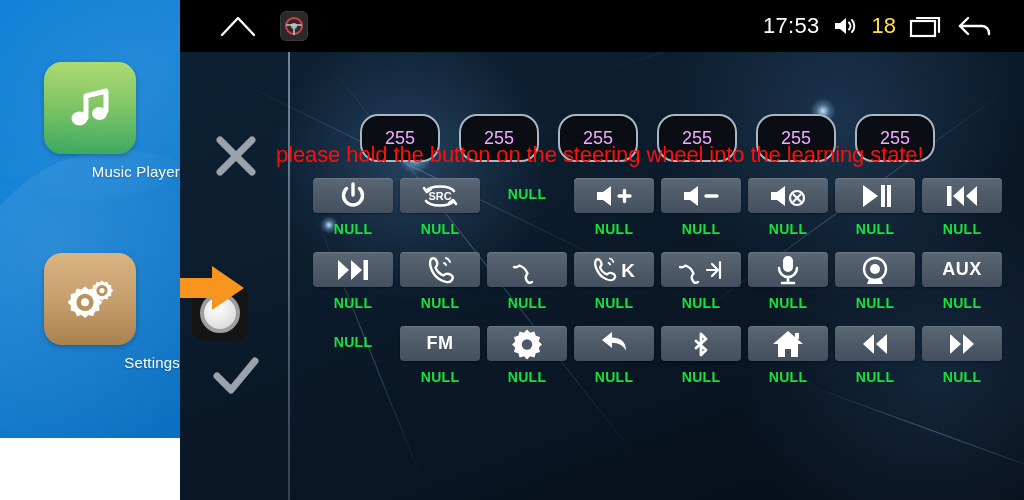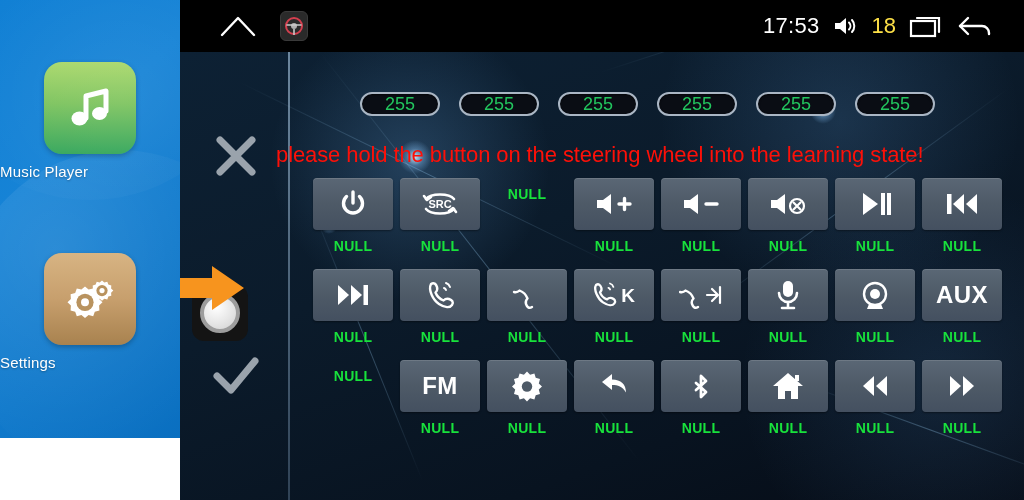--- a/index.html
+++ b/index.html
@@ -20,21 +20,21 @@
   .sidebar::before {
     content:""; position:absolute; left:-40px; top:150px; width:320px; height:330px;
     border-radius:50%;
     background: radial-gradient(ellipse at 30% 30%, rgba(255,255,255,.10), rgba(255,255,255,0) 65%);
   }
   .sidebar::after {
     content:""; position:absolute; left:-60px; top:-60px; width:300px; height:260px;
     border-radius:50%;
     background: radial-gradient(ellipse at 60% 60%, rgba(255,255,255,.07), rgba(255,255,255,0) 70%);
   }
-  .app-tile { position:absolute; width:180px; text-align:left; }
+  .app-tile { position:absolute; width:180px; text-align:right; }
   .app-icon {
     width:92px; height:92px; margin:0 auto; border-radius:18px;
     display:flex; align-items:center; justify-content:center;
     box-shadow: 0 2px 5px rgba(0,0,0,.25);
   }
   .icon-music { background: linear-gradient(180deg,#a9d86a 0%, #7cc35d 45%, #34a65b 100%); }
   .icon-settings { background: linear-gradient(180deg,#d7b483 0%, #c79f6d 50%, #a8824f 100%); }
   .app-label {
     margin-top:9px; color:#ffffff; font-size:15px; letter-spacing:.2px;
     text-shadow:0 1px 2px rgba(0,0,0,.3);
@@ -111,50 +111,51 @@
     position:absolute; left:108px; top:0; width:2px; height:448px;
     background: linear-gradient(180deg, rgba(160,190,215,.65), rgba(120,150,180,.35));
   }
 
   
   .pills {
     position:absolute; left:180px; top:40px; width:650px;
     display:flex; gap:19px;
   }
   .pill {
-    width:80px; height:24px; border-radius:18px;
+    width:80px; height:48px; border-radius:18px;
     background:#0a0d14;
     border:2px solid #aab6c4;
-    color:#22c55e; font-size:18px;
+    color:#f0abfc; font-size:18px;
     display:flex; align-items:center; justify-content:center;
     box-shadow: inset 0 1px 2px rgba(0,0,0,.6);
+    margin-top: 22px;
   }
 
   
   .warning {
     position:absolute; left:96px; top:90px; width:750px;
     color:#fd1008; font-size:22px; white-space:nowrap;
     letter-spacing:-.1px;
   }
 
   
   .grid {
     position:absolute; left:133px; top:126px; width:700px;
   }
   .grid-row { display:flex; gap:7px; margin-bottom:15px; }
   .cell { width:80px; }
   .fbtn {
-    width:80px; height:52px; border-radius:4px;
+    width:80px; height:35px; border-radius:4px;
     background: linear-gradient(180deg,#5a6775 0%, #4e5a67 50%, #445060 100%);
     display:flex; align-items:center; justify-content:center;
     color:#ffffff;
     box-shadow: inset 0 1px 0 rgba(255,255,255,.12), 0 1px 2px rgba(0,0,0,.4);
     text-align: center;
   }
-  .fbtn .txt { font-size:24px; font-weight:bold; letter-spacing:.5px; }
+  .fbtn .txt { font-size:18px; font-weight:bold; letter-spacing:.5px; }
   .flabel {
     text-align:center; color:#18e23c; font-size:14px; margin-top:8px;
     font-weight:bold; letter-spacing:.3px;
   }
 
   
   .bottom-white { position:absolute; left:0; top:438px; width:180px; height:62px; background:#ffffff; }
 
   svg { display:block; }
 </style>

